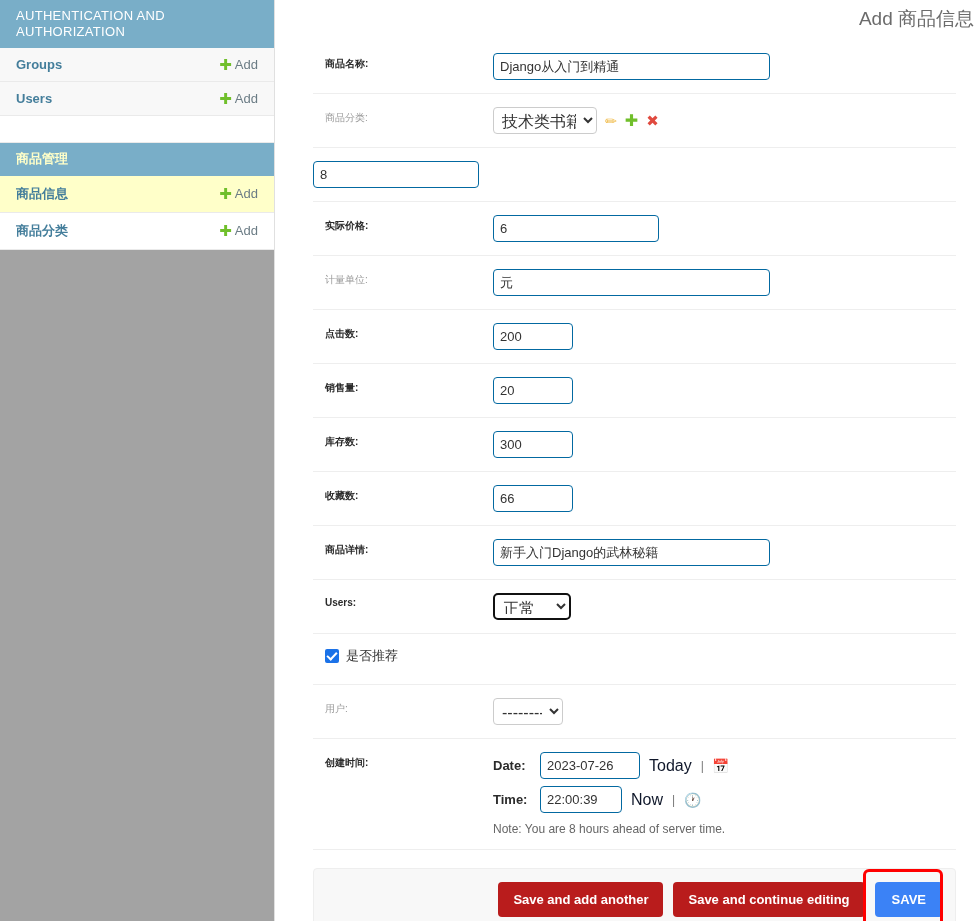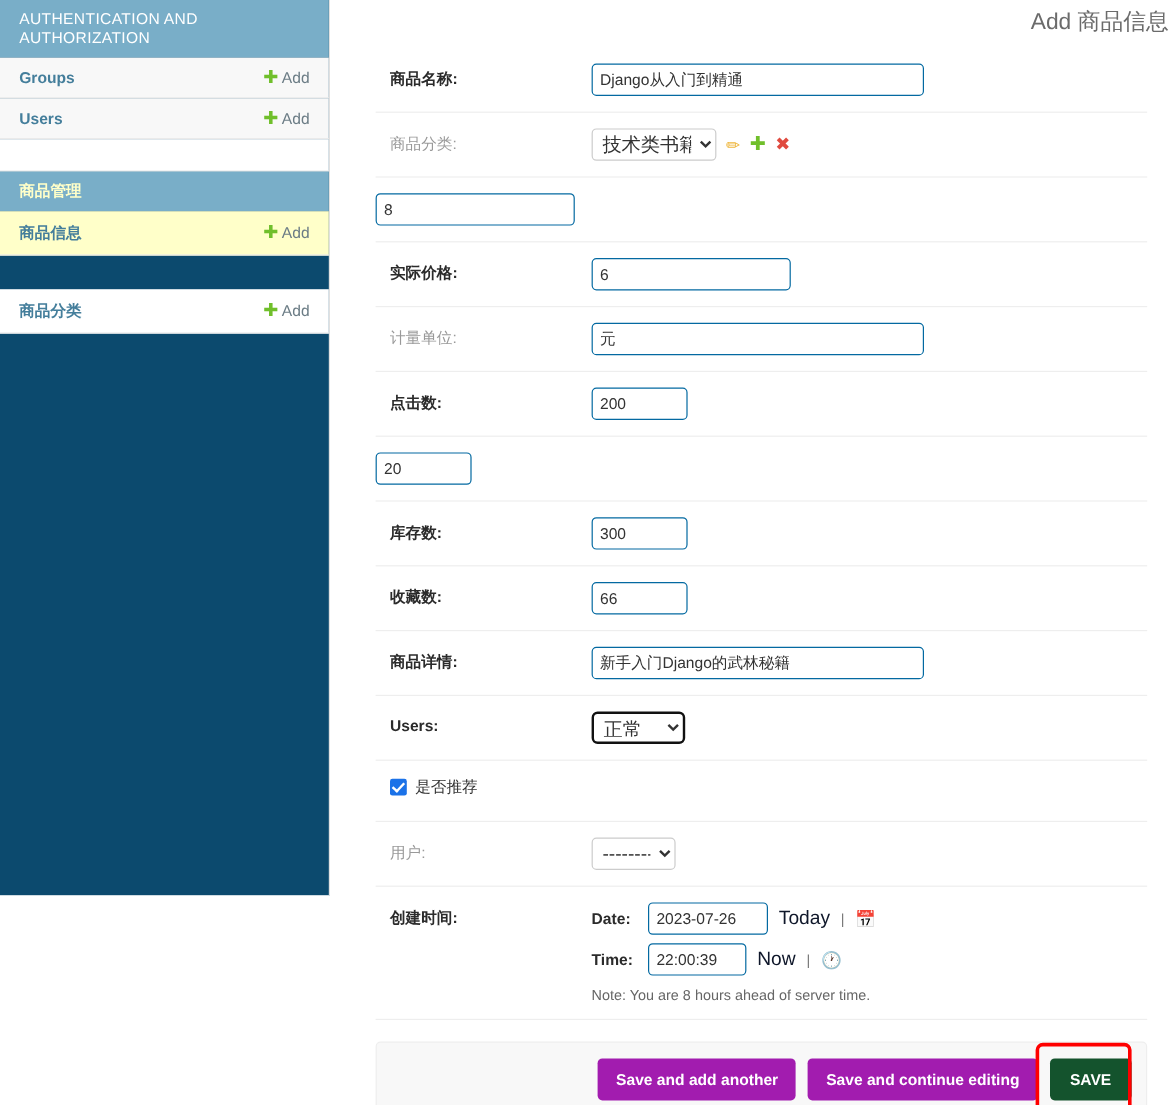--- a/index.html
+++ b/index.html
@@ -12,23 +12,23 @@
     color: #333333;
     overflow: hidden;
   }
 
   #app { position: relative; width: 974px; height: 921px; display: flex; }
 
   
   #sidebar {
     width: 275px;
     flex: 0 0 275px;
-    background: #0c4a6e;
+    background: #a3a3a3;
     border-right: 1px solid #e0e0e0;
-    height: 746px;
+    height: 921px;
   }
   .module-header {
     background: #79aec8;
     color: #ffffff;
     font-size: 13px;
     font-weight: normal;
     letter-spacing: 0.3px;
     padding: 8px 16px 9px 16px;
     text-transform: uppercase;
     line-height: 1.2;
@@ -41,21 +41,21 @@
   }
   .nav-row {
     display: flex;
     align-items: center;
     justify-content: space-between;
     padding: 9px 16px 9px 16px;
     border-bottom: 1px solid #eaeaea;
     background: #f8f8f8;
     min-height: 33px;
   }
-  .nav-row.alt { background: #ffffff; margin-top: 28px; }
+  .nav-row.alt { background: #ffffff; }
   .nav-row.current { background: #ffffc9; }
   .nav-label {
     color: #447e9b;
     font-weight: bold;
     font-size: 13px;
   }
   .nav-add {
     display: flex;
     align-items: center;
     gap: 3px;
@@ -96,21 +96,21 @@
     display: flex;
     align-items: flex-start;
     border-bottom: 1px solid #eeeeee;
     padding: 13px 0 13px 0;
     min-height: 51px;
   }
   .row-label {
     flex: 0 0 180px;
     padding-left: 12px;
     padding-top: 4px;
-    font-size: 13px;
+    font-size: 10px;
     font-weight: bold;
     color: #2b2b2b;
   }
   .row-label.optional {
     font-weight: normal;
     color: #999999;
   }
   .row-field {
     flex: 1 1 auto;
     display: flex;
@@ -195,28 +195,28 @@
     justify-content: flex-end;
     align-items: center;
     gap: 10px;
     min-height: 60px;
   }
   .btn {
     font-family: "Liberation Sans", "DejaVu Sans", sans-serif;
     font-size: 13px;
     font-weight: bold;
     color: #ffffff;
-    background: #a21caf;
+    background: #b91c1c;
     border: none;
     border-radius: 4px;
     padding: 11px 15px;
     cursor: pointer;
     line-height: 1;
   }
-  .btn.primary { background: #14532d; padding: 11px 17px; }
+  .btn.primary { background: #3b82f6; padding: 11px 17px; }
   #save-wrap { position: relative; display: inline-block; }
   #save-highlight {
     position: absolute;
     left: -12px; top: -13px;
     width: 80px; height: 65px;
     border: 3px solid #ff0000;
     border-radius: 6px;
     pointer-events: none;
   }
 </style>
@@ -313,20 +313,21 @@
       </div>
 
       <div class="form-row">
         <div class="row-label">点击数:</div>
         <div class="row-field">
           <input class="txt w-short" type="text" value="200" style="">
         </div>
       </div>
 
       <div class="form-row">
+        <div class="row-label">销售量:</div>
         <div class="row-field">
           <input class="txt w-short" type="text" value="20" style="">
         </div>
       </div>
 
       <div class="form-row">
         <div class="row-label">库存数:</div>
         <div class="row-field">
           <input class="txt w-short" type="text" value="300" style="">
         </div>

